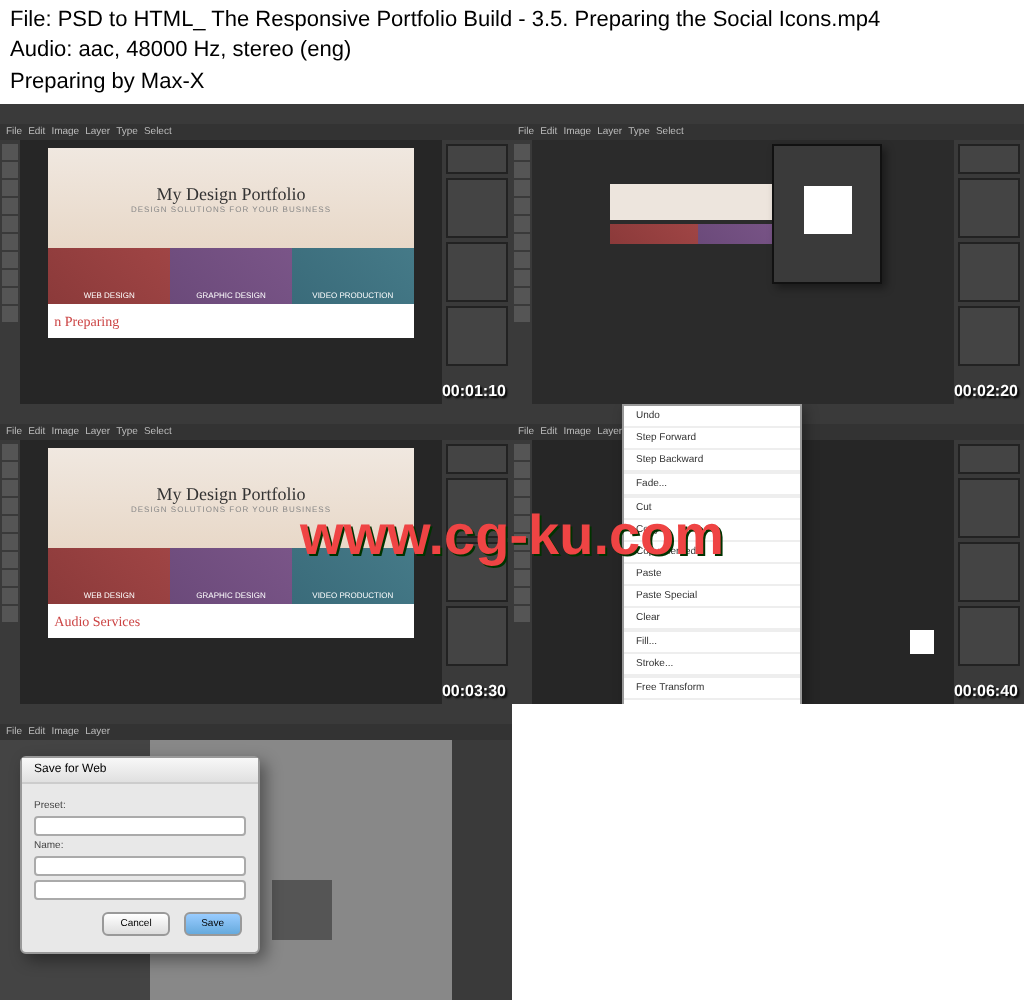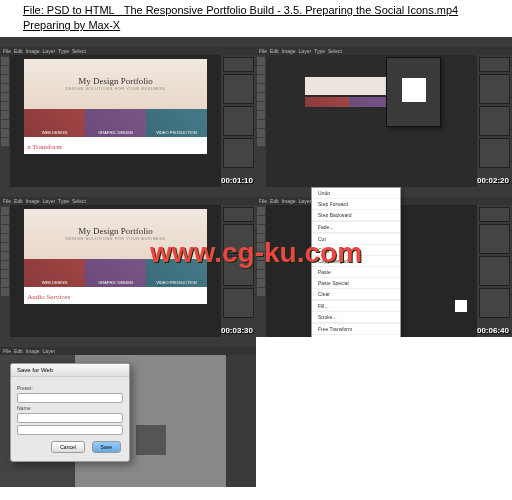--- a/index.html
+++ b/index.html
@@ -1,17 +1,17 @@
 <!DOCTYPE html>
 <html><head>
 <meta charset="utf-8">
 <style>
 *{margin:0;padding:0;box-sizing:border-box;}
 body{width:512px;height:500px;background:#fff;font-family:Arial,sans-serif;font-size:10px;position:relative;overflow:hidden;}
-.header{background:#fff;padding:3px 23px;line-height:1.4;text-decoration:underline;}
+.header{background:#fff;padding:3px 5px;line-height:1.4;}
 .header div{color:#000;font-size:11px;}
 .grid{display:flex;flex-wrap:wrap;position:relative;}
 .thumb{width:256px;height:150px;position:relative;overflow:hidden;background:#2b2b2b;}
 .ps-bar{height:10px;background:#3a3a3a;display:flex;gap:6px;padding:2px 4px;}
 .ps-menu{height:8px;background:#333;display:flex;gap:3px;padding:1px 3px;font-size:5px;color:#bbb;}
 .ps-menu span{color:#bbb;}
 .ps-body{display:flex;height:calc(100% - 18px);}
 .ps-tools{width:10px;background:#3a3a3a;display:flex;flex-direction:column;gap:1px;padding:2px 1px;}
 .tool{width:8px;height:8px;background:#555;}
 .ps-canvas{flex:1;background:#262626;display:flex;align-items:flex-start;justify-content:center;padding:4px;}
@@ -48,20 +48,21 @@
 .thumb5-right{width:30px;background:#3a3a3a;}
 .tiny-hero{height:18px;background:#ede5dd;margin:18px 5px 2px 5px;}
 .tiny-tiles{display:flex;height:10px;margin:0 5px;}
 .tiny-tiles div{flex:1;}
 </style>
 </head>
 <body>
 
 <div class="header">
   <div>File: PSD to HTML_ The Responsive Portfolio Build - 3.5. Preparing the Social Icons.mp4</div>
+  <div>Audio: aac, 48000 Hz, stereo (eng)</div>
   <div>Preparing by Max-X</div>
 </div>
 
 <div class="grid">
 
   <div class="thumb">
     <div class="ps-bar"></div>
     <div class="ps-menu">
       <span>File</span>
         <span>Edit</span>
@@ -87,21 +88,21 @@
         <div class="doc">
           <div class="hero">
             <div class="hero-title">My Design Portfolio</div>
             <div class="hero-sub">DESIGN SOLUTIONS FOR YOUR BUSINESS</div>
           </div>
           <div class="tiles">
             <div class="tile t1">WEB DESIGN</div>
             <div class="tile t2">GRAPHIC DESIGN</div>
             <div class="tile t3">VIDEO PRODUCTION</div>
           </div>
-          <div class="services"><span class="svc-title">n Transform</span></div>
+          <div class="services"><span class="svc-title">n Preparing</span></div>
         </div>
       </div>
       <div class="ps-panels">
         <div class="panel panel-sm"></div>
           <div class="panel"></div>
           <div class="panel"></div>
           <div class="panel"></div>
       </div>
     </div>
     <div class="timestamp">00:01:10</div>

